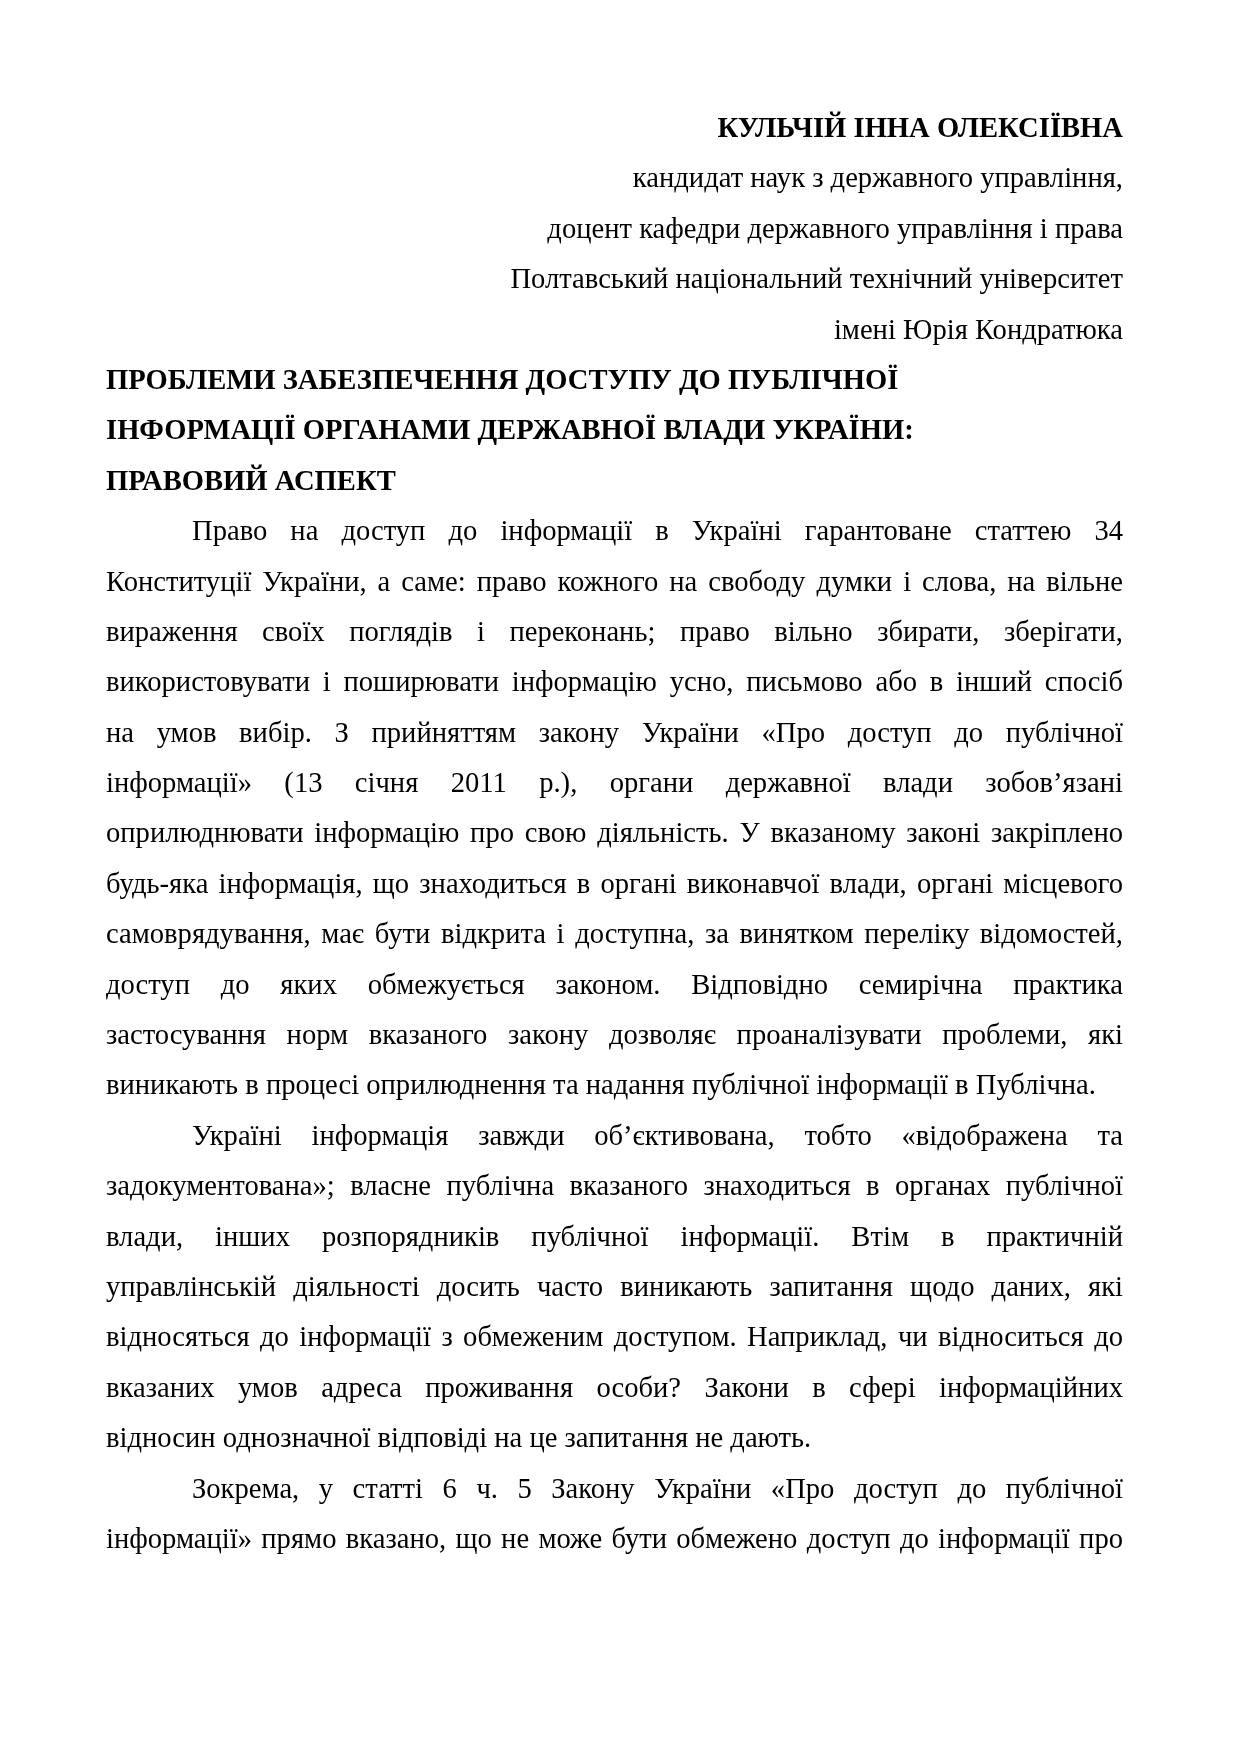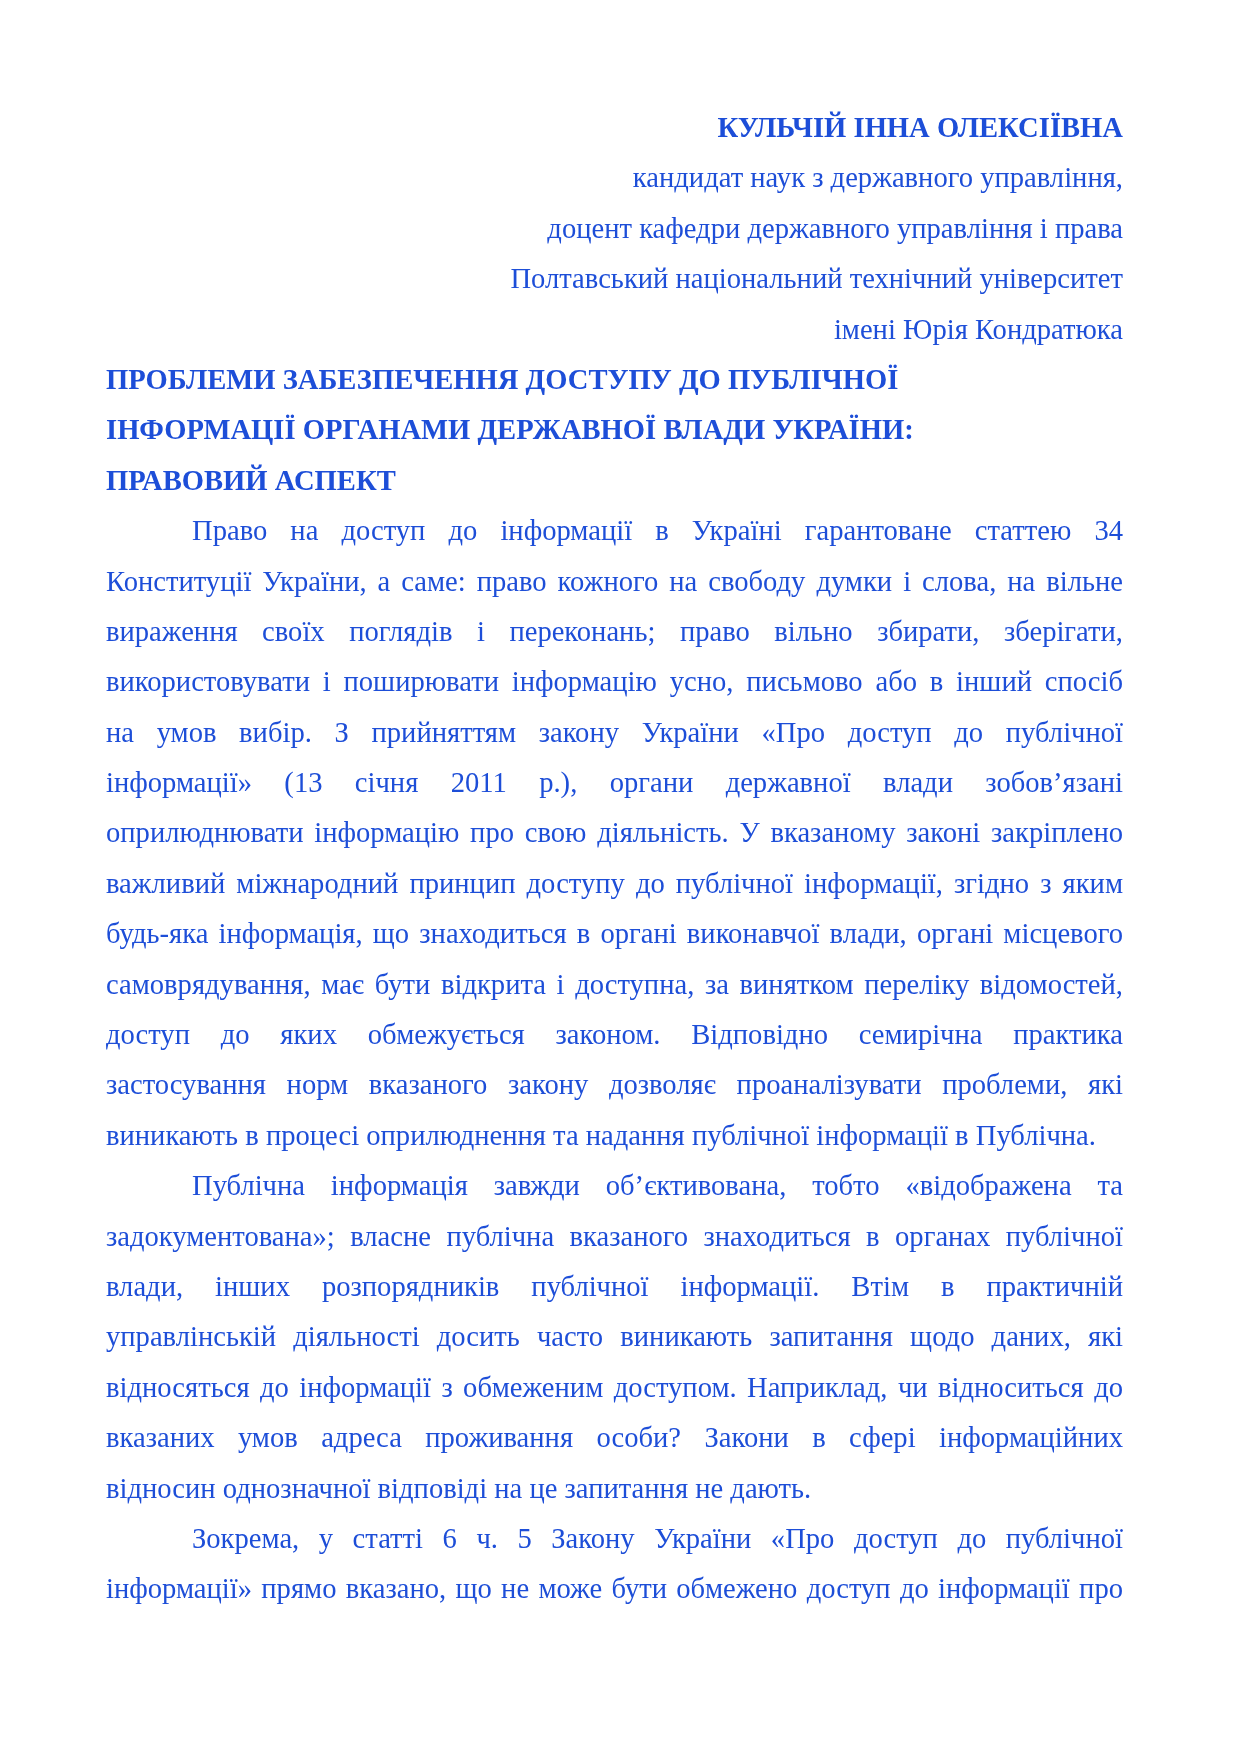--- a/index.html
+++ b/index.html
@@ -5,21 +5,21 @@
   html, body {
     margin: 0;
     padding: 0;
     background: #ffffff;
   }
   .page {
     position: relative;
     width: 1240px;
     height: 1754px;
     background: #ffffff;
-    color: #1d4ed8;
+    color: #000000;
     font-family: "Liberation Serif", "DejaVu Serif", serif;
     font-size: 28.6px;
     overflow: hidden;
   }
   .content {
     position: absolute;
     left: 106px;
     top: 103px;
     width: 1017px;
   }
@@ -63,30 +63,29 @@
     </div>
 
     <div>
       <div class="ln just indent">Право на доступ до інформації в Україні гарантоване статтею 34</div>
       <div class="ln just">Конституції України, а саме: право кожного на свободу думки і слова, на вільне</div>
       <div class="ln just">вираження своїх поглядів і переконань; право вільно збирати, зберігати,</div>
       <div class="ln just">використовувати і поширювати інформацію усно, письмово або в інший спосіб</div>
       <div class="ln just">на умов вибір. З прийняттям закону України «Про доступ до публічної</div>
       <div class="ln just">інформації» (13 січня 2011 р.), органи державної влади зобов’язані</div>
       <div class="ln just">оприлюднювати інформацію про свою діяльність. У вказаному законі закріплено</div>
-      <div class="ln just">важливий міжнародний принцип доступу до публічної інформації, згідно з яким</div>
       <div class="ln just">будь-яка інформація, що знаходиться в органі виконавчої влади, органі місцевого</div>
       <div class="ln just">самоврядування, має бути відкрита і доступна, за винятком переліку відомостей,</div>
       <div class="ln just">доступ до яких обмежується законом. Відповідно семирічна практика</div>
       <div class="ln just">застосування норм вказаного закону дозволяє проаналізувати проблеми, які</div>
       <div class="ln lastline">виникають в процесі оприлюднення та надання публічної інформації в Публічна.</div>
     </div>
 
     <div>
-      <div class="ln just indent">Публічна інформація завжди об’єктивована, тобто «відображена та</div>
+      <div class="ln just indent">Україні інформація завжди об’єктивована, тобто «відображена та</div>
       <div class="ln just">задокументована»; власне публічна вказаного знаходиться в органах публічної</div>
       <div class="ln just">влади, інших розпорядників публічної інформації. Втім в практичній</div>
       <div class="ln just">управлінській діяльності досить часто виникають запитання щодо даних, які</div>
       <div class="ln just">відносяться до інформації з обмеженим доступом. Наприклад, чи відноситься до</div>
       <div class="ln just">вказаних умов адреса проживання особи? Закони в сфері інформаційних</div>
       <div class="ln lastline">відносин однозначної відповіді на це запитання не дають.</div>
     </div>
 
     <div>
       <div class="ln just indent">Зокрема, у статті 6 ч. 5 Закону України «Про доступ до публічної</div>

